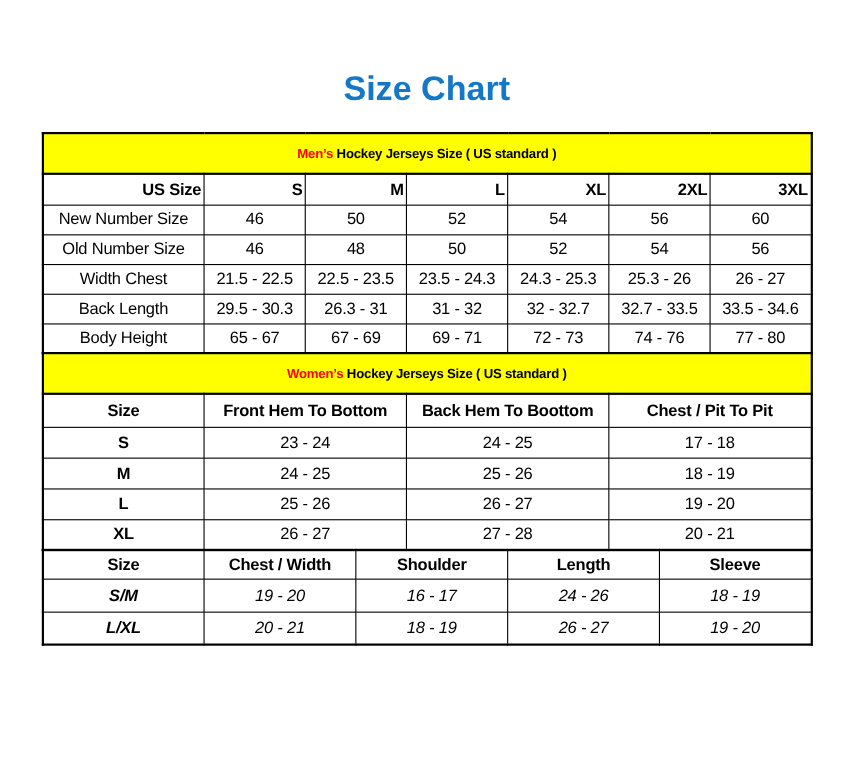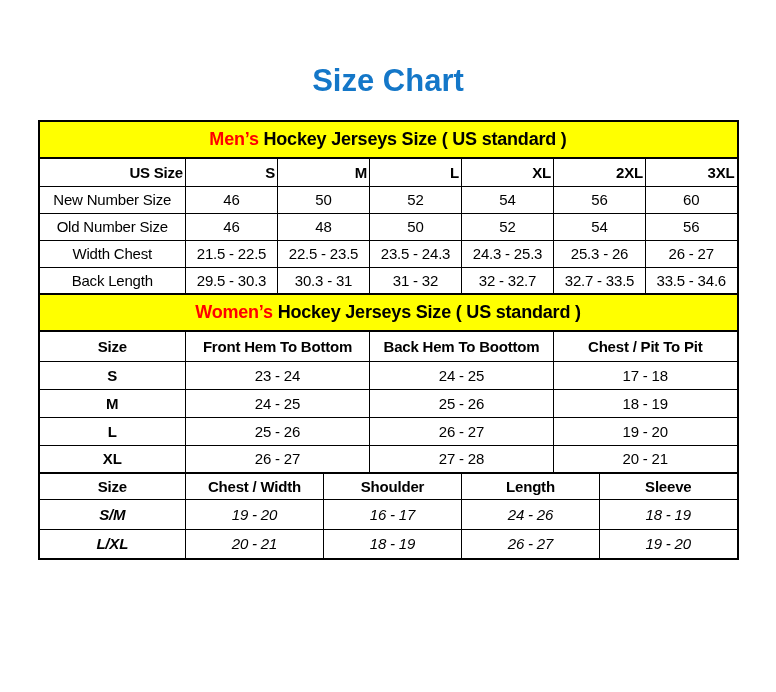--- a/index.html
+++ b/index.html
@@ -39,21 +39,21 @@
     font-size: 15px;
     font-weight: 400;
     letter-spacing: -0.2px;
     overflow: hidden;
     white-space: nowrap;
   }
   th { font-weight: 700; }
   tr.band-row td {
     background: #ffff00;
     border: 2px solid #000000;
-    font-size: 18px;
+    font-size: 12px;
     font-weight: 700;
     height: 37px;
   }
   .hl { color: #ff0000; }
   .squiggle {
     text-decoration-style: wavy;
     text-decoration-color: #c00000;
     text-decoration-thickness: 1px;
     text-underline-offset: 3px;
   }
@@ -122,25 +122,34 @@
           <td>21.5 - 22.5</td>
           <td>22.5 - 23.5</td>
           <td>23.5 - 24.3</td>
           <td>24.3 - 25.3</td>
           <td>25.3 - 26</td>
           <td>26 - 27</td>
         </tr>
         <tr>
           <td>Back Length</td>
           <td>29.5 - 30.3</td>
-          <td>30.3 - 31</td>
+          <td>26.3 - 31</td>
           <td>31 - 32</td>
           <td>32 - 32.7</td>
           <td>32.7 - 33.5</td>
           <td>33.5 - 34.6</td>
+        </tr>
+        <tr>
+          <td>Body Height</td>
+          <td>65 - 67</td>
+          <td>67 - 69</td>
+          <td>69 - 71</td>
+          <td>72 - 73</td>
+          <td>74 - 76</td>
+          <td>77 - 80</td>
         </tr>
       </tbody>
     </table>
 
     <table class="size-table womens">
       <colgroup>
           <col class="c-label">
           <col>
           <col>
           <col>

